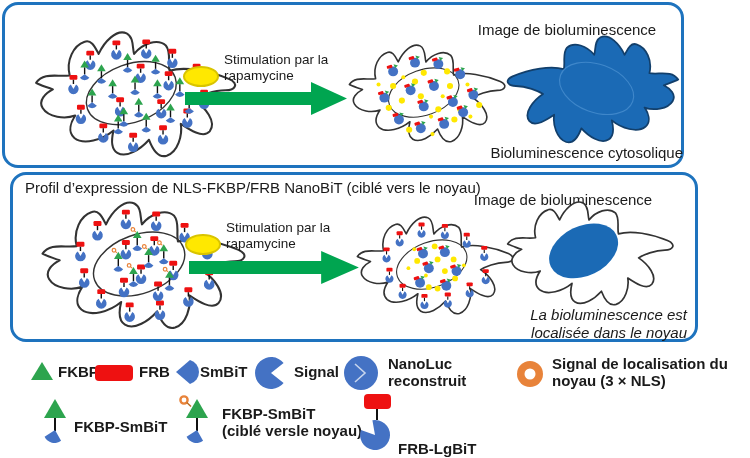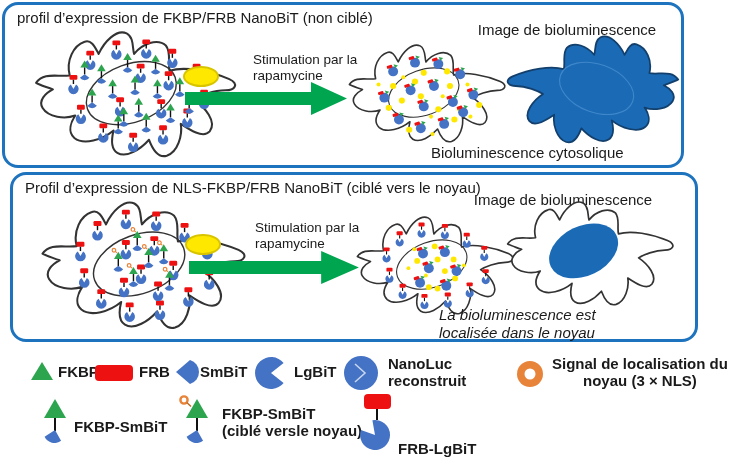--- a/index.html
+++ b/index.html
@@ -3,36 +3,35 @@
 <meta charset="utf-8">
 <style>
   html,body{margin:0;padding:0;background:#fff;}
   .figure{position:relative;width:750px;height:458px;background:#fff;
           font-family:"Liberation Sans",sans-serif;color:#1a1a1a;overflow:hidden;}
   .panel{position:absolute;border:3px solid #1E73BE;border-radius:16px;background:#fff;box-sizing:border-box;}
   #panel-top{left:2px;top:2px;width:682px;height:166px;}
   #panel-bottom{left:10px;top:172px;width:688px;height:170px;}
   .panel-title{position:absolute;left:12px;top:4px;font-size:15px;white-space:nowrap;}
   .image-title{position:absolute;top:4px;width:228px;font-size:15px;text-align:center;white-space:nowrap;margin-top:12px;}
-  .stim-label{position:absolute;font-size:13.5px;line-height:1.15;white-space:pre-line;margin-left:29px;}
-  .caption{position:absolute;font-size:15px;text-align:left;white-space:pre-line;line-height:1.2;}
+  .stim-label{position:absolute;font-size:13.5px;line-height:1.15;white-space:pre-line;}
+  .caption{position:absolute;font-size:15px;text-align:right;white-space:pre-line;line-height:1.2;}
   .rapa{position:absolute;border-radius:50%;background:#FFE800;border:2px solid #D9C400;box-sizing:border-box;}
   .cell-svg,.arrow-svg{position:absolute;overflow:visible;}
   svg{overflow:visible;}
   .legend{position:absolute;left:0;top:344px;width:750px;height:114px;}
   .legend-item{position:absolute;}
   .legend-label{position:absolute;font-size:15px;white-space:pre-line;line-height:1.15;font-weight:bold;}
 </style>
 </head>
 <body>
 
 <div class="figure">
 
   <div class="panel" id="panel-top">
-    <div class="panel-title">profil d’expression de FKBP/FRB NanoBiT (non ciblé)</div>
     <svg class="cell-svg" id="cellA" style="left:20px;top:20px;" width="235" height="140" viewBox="0 0 240 150">
         <path d="M6,62 C14,50 30,56 42,54 C38,38 46,22 58,18 C66,15 70,26 73,31 C79,18 92,4 103,9 C111,13 109,25 111,31 C120,20 136,14 145,22 C151,29 147,41 149,49 C165,44 192,49 213,58 C224,63 219,70 209,70 C196,70 181,76 175,80 C187,88 200,104 192,114 C185,122 170,112 161,106 C163,118 158,136 146,140 C136,143 130,131 127,123 C118,133 103,143 93,137 C85,132 87,121 89,113 C77,123 57,129 47,121 C39,114 44,103 48,97 C37,101 19,99 13,89 C8,81 16,73 24,69 C16,66 9,64 6,62 Z" fill="#fff" stroke="#333" stroke-width="2.2" stroke-linejoin="round"></path>
         <ellipse cx="108" cy="73" rx="50" ry="31" fill="none" stroke="#333" stroke-width="1.5" transform="rotate(-20 108 73)"></ellipse>
         <g transform="translate(64,42)">
           <rect x="-4.2" y="-14.5" width="8.4" height="5.2" rx="1.3" fill="#EE1111"></rect>
           <line x1="0" y1="-9.3" x2="0" y2="-4.8" stroke="#111" stroke-width="1.5"></line>
           <path d="M0,0.5 L2.8,-4.35 A5.6,5.6 0 1 1 -2.8,-4.35 Z" fill="#4472C4"></path>
         </g>
         <g transform="translate(92,31)">
           <rect x="-4.2" y="-14.5" width="8.4" height="5.2" rx="1.3" fill="#EE1111"></rect>
@@ -575,38 +574,38 @@
         <path d="M4,15 L18,3 A12.5,12.5 0 0 1 18,27 Z" fill="#4472C4"></path>
       </svg>
     </div>
     <div class="legend-label" style="left:200px;top:19px;">SmBiT</div>
 
     <div class="legend-item" style="left:254px;top:11px;">
       <svg width="36" height="36">
         <path d="M17,18 L29.6,8.1 A16,16 0 1 0 29.6,27.9 Z" fill="#4472C4"></path>
       </svg>
     </div>
-    <div class="legend-label" style="left:294px;top:19px;">LgBiT</div>
+    <div class="legend-label" style="left:294px;top:19px;">Signal</div>
 
     <div class="legend-item" style="left:342px;top:10px;">
       <svg width="38" height="38">
         <circle cx="19" cy="19" r="17" fill="#4472C4"></circle>
         <polyline points="13,10 23,19 13,28" fill="none" stroke="rgba(255,255,255,0.7)" stroke-width="1.6"></polyline>
       </svg>
     </div>
     <div class="legend-label" style="left:388px;top:11px;">NanoLuc
 reconstruit</div>
 
     <div class="legend-item" style="left:514px;top:14px;">
       <svg width="32" height="32">
         <circle cx="16" cy="16" r="13" fill="#E8833A"></circle>
         <circle cx="16" cy="16" r="5.5" fill="#fff"></circle>
       </svg>
     </div>
-    <div class="legend-label" style="left:552px;top:11px;text-align:center;">Signal de localisation du
+    <div class="legend-label" style="left:552px;top:11px;">Signal de localisation du
 noyau (3 × NLS)</div>
 
     <div class="legend-item" style="left:40px;top:53px;">
       <svg width="32" height="60">
         <polygon points="15,2 4,21 26,21" fill="#2DA44E"></polygon>
         <line x1="15" y1="21" x2="15" y2="34" stroke="#111" stroke-width="2"></line>
         <g transform="translate(15,33) rotate(14)">
           <path d="M0,0 L8.5,9 A11,11 0 0 1 -8.5,9 Z" fill="#4472C4"></path>
         </g>
       </svg>

